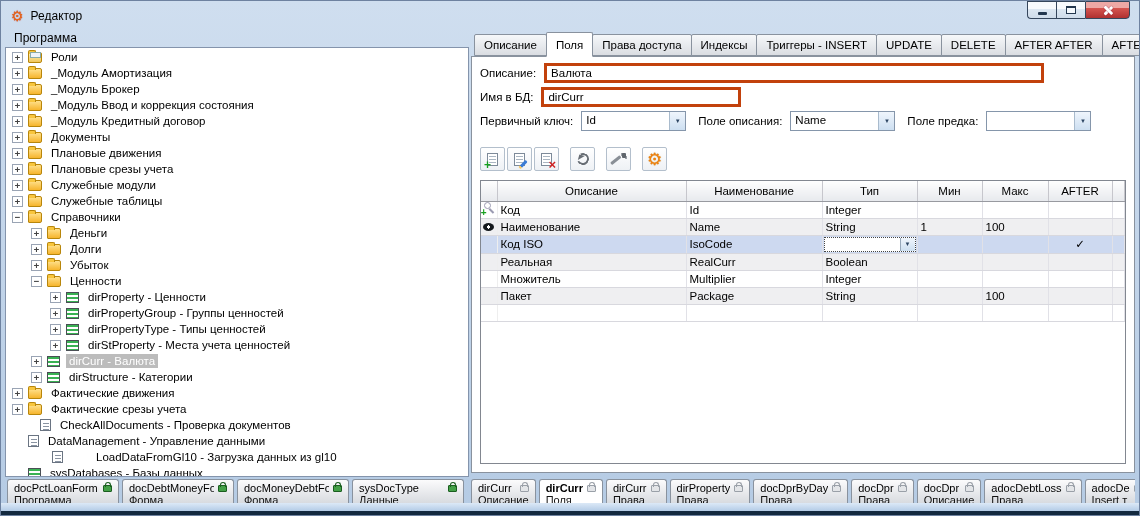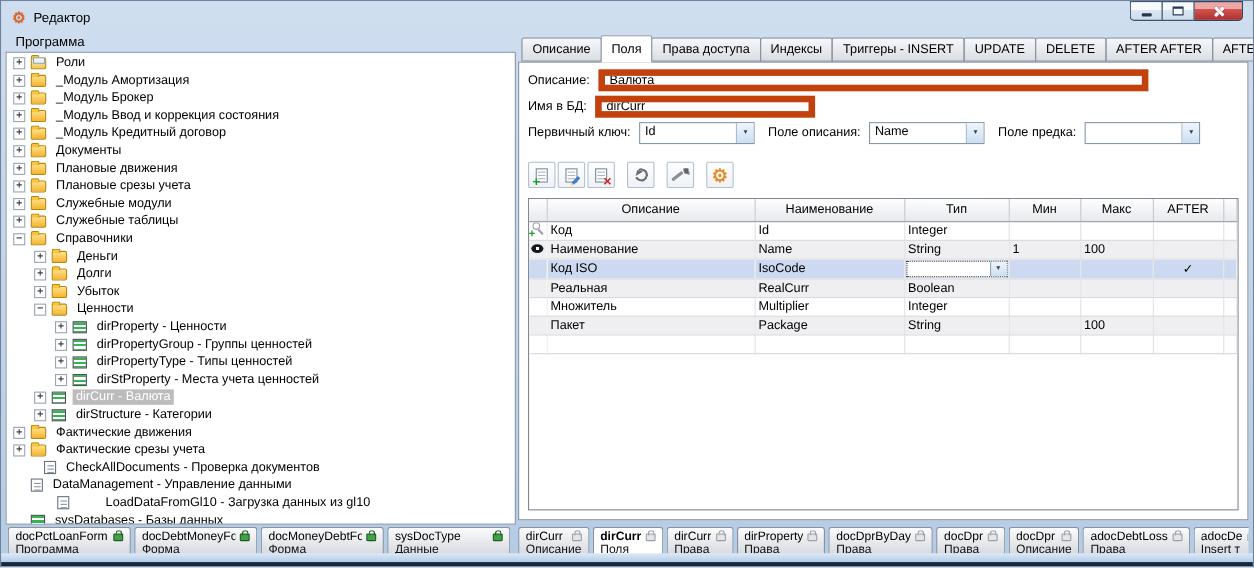--- a/index.html
+++ b/index.html
@@ -64,21 +64,21 @@
   .tabstrip { height:26px; display:flex; align-items:flex-end; padding-left:3px; position:relative; z-index:2; }
   .tab { padding:4px 9px 4px; background:linear-gradient(#f6f8fa,#dadde2); border:1px solid #89929e;
     margin-right:-1px; border-radius:2px 2px 0 0; font-size:11.5px; white-space:nowrap; }
   .tab.active { background:#fff; padding-top:6px; padding-bottom:5px; border-bottom:1px solid #fff;
     margin-bottom:-1px; position:relative; z-index:3; }
   .page { flex:1; border:1px solid #89929e; background:#fff; padding:6px 8px 8px;
     display:flex; flex-direction:column; position:relative; z-index:1; }
 
   .frow { display:flex; align-items:center; margin-bottom:4px; }
   .flabel { margin-right:8px; white-space:nowrap; font-size:11.5px; }
-  .txt { height:20px; border:6px solid #c2410c; padding:1px 4px;
+  .txt { height:20px; border:3px solid #c2410c; padding:1px 4px;
     font:11.5px "Liberation Sans","DejaVu Sans",sans-serif; }
   .txt.wide { width:500px; }
   .txt.mid { width:200px; }
   .combo { display:inline-flex; width:105px; height:20px; border:1px solid #8596ab; background:#fff; }
   .combo .cv { flex:1; padding:2px 4px; overflow:hidden; white-space:nowrap; }
   .combo .cbtn { width:16px; border-left:1px solid #a9bbcd; flex:none;
     background:linear-gradient(#eff5fc,#cddff1); display:flex; align-items:center; justify-content:center;
     font-size:6px; color:#2d4664; }
   .sp { width:12px; flex:none; }
 

